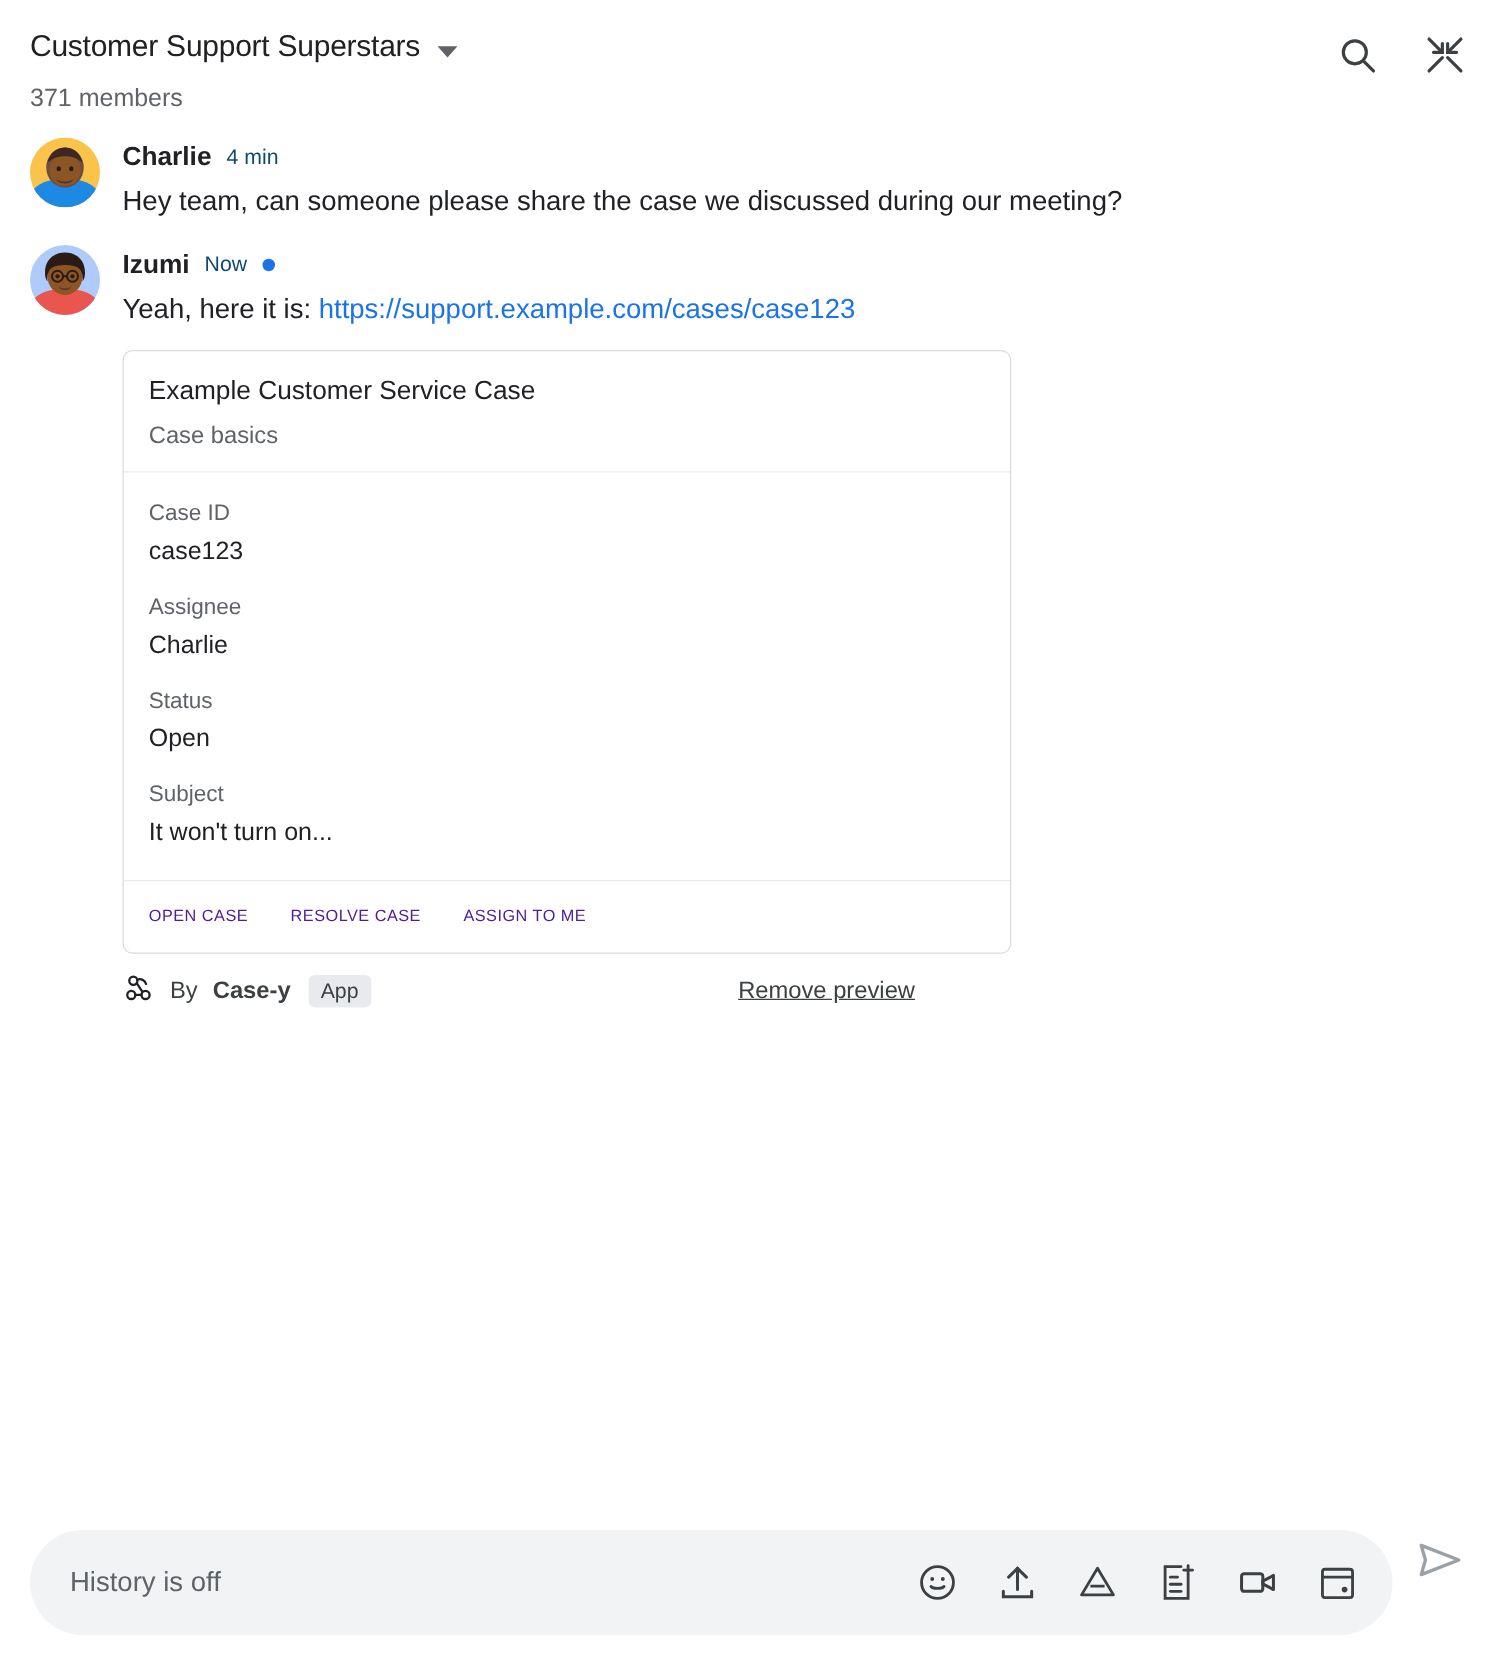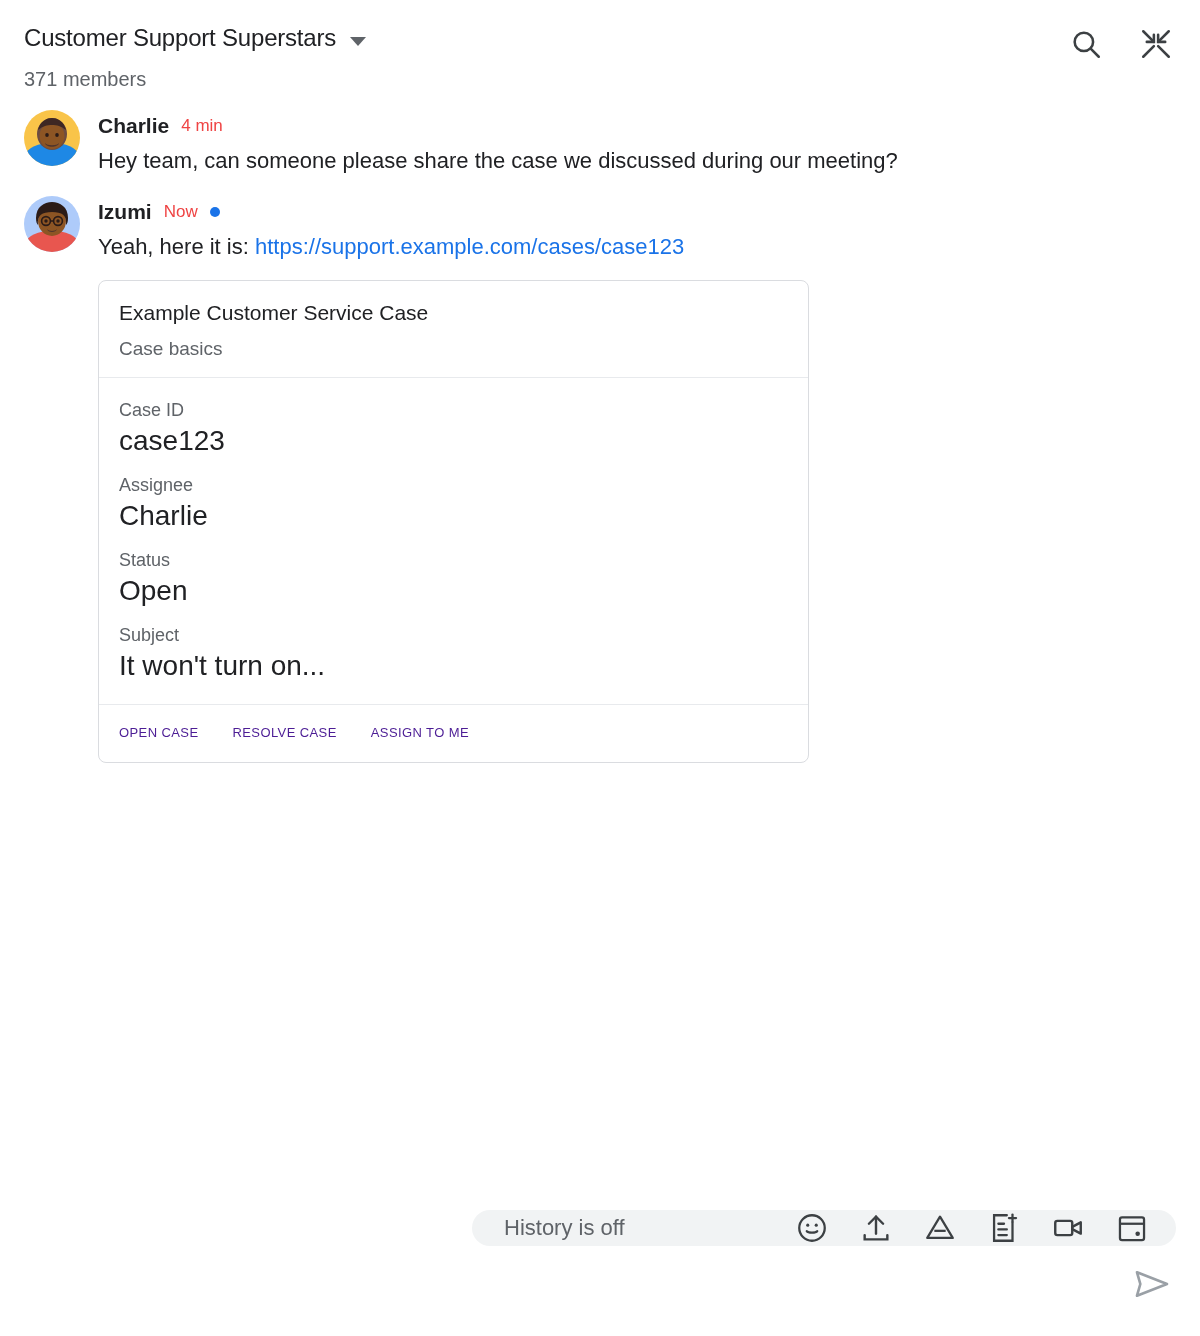--- a/index.html
+++ b/index.html
@@ -121,21 +121,21 @@
     gap: 12px;
     margin-top: 4px;
   }
   .sender {
     font-size: 21px;
     font-weight: 700;
     color: #202124;
   }
   .time {
     font-size: 17px;
-    color: #ef4444;
+    color: #0c4a6e;
   }
   .unread-dot {
     width: 10px; height: 10px;
     border-radius: 50%;
     background: #1a73e8;
   }
   .msg-text {
     font-size: 22px;
     line-height: 34px;
     color: #202124;
@@ -176,21 +176,21 @@
     border-bottom: 1px solid #e8eaed;
   }
   .field { margin-bottom: 18px; }
   .field:last-child { margin-bottom: 0; }
   .field-label {
     font-size: 18px;
     color: #5f6368;
     line-height: 24px;
   }
   .field-value {
-    font-size: 28px;
+    font-size: 20px;
     color: #202124;
     margin-top: 5px;
     line-height: 28px;
   }
   .card-actions {
     display: flex;
     gap: 34px;
     padding: 20px 20px 22px 20px;
   }
   .card-action {
@@ -227,23 +227,22 @@
     color: #3c4043;
     cursor: pointer;
     font-size: 19px;
     padding-right: 4px;
   }
 
   
   .composer-wrap {
     padding: 20px 24px 28px 24px;
     display: flex;
-    align-items: flex-end;
+    align-items: flex-start;
     gap: 14px;
-    flex-direction: column;
   }
   .composer {
     flex: 1;
     height: 84px;
     background: #f1f3f4;
     border-radius: 42px;
     display: flex;
     align-items: center;
     padding: 0 26px 0 30px;
   }
@@ -378,20 +377,38 @@
               <div class="field-value">It won't turn on...</div>
             </div>
           </div>
           <div class="card-actions">
             <span class="card-action">OPEN CASE</span>
             <span class="card-action">RESOLVE CASE</span>
             <span class="card-action">ASSIGN TO ME</span>
           </div>
         </div>
 
+        <div class="attribution">
+          <div class="attr-left">
+            <span>
+              <svg width="26" height="26" viewBox="0 0 24 24" fill="none" stroke="#202124" stroke-width="1.7" stroke-linecap="round">
+                <circle cx="8" cy="7" r="3"></circle>
+                <circle cx="17" cy="17.5" r="3"></circle>
+                <circle cx="6.5" cy="17.5" r="3"></circle>
+                <path d="M10.5 8.8 14.6 15"></path>
+                <path d="M9.5 17.5h4.5"></path>
+                <path d="M11 6.2c2.6-1 5.6 0.4 6.4 3.2"></path>
+              </svg>
+            </span>
+            <span class="attr-by">By</span>
+            <span class="attr-app-name">Case-y</span>
+            <span class="app-chip">App</span>
+          </div>
+          <span class="remove-preview">Remove preview</span>
+        </div>
       </div>
     </div>
   </div>
 
   <div class="composer-wrap">
     <div class="composer">
       <input class="composer-input" type="text" placeholder="History is off" style="">
       <div class="composer-icons">
         <div class="icon-btn">
           <svg width="34" height="34" viewBox="0 0 24 24" fill="none" stroke="#3c4043" stroke-width="1.6">

